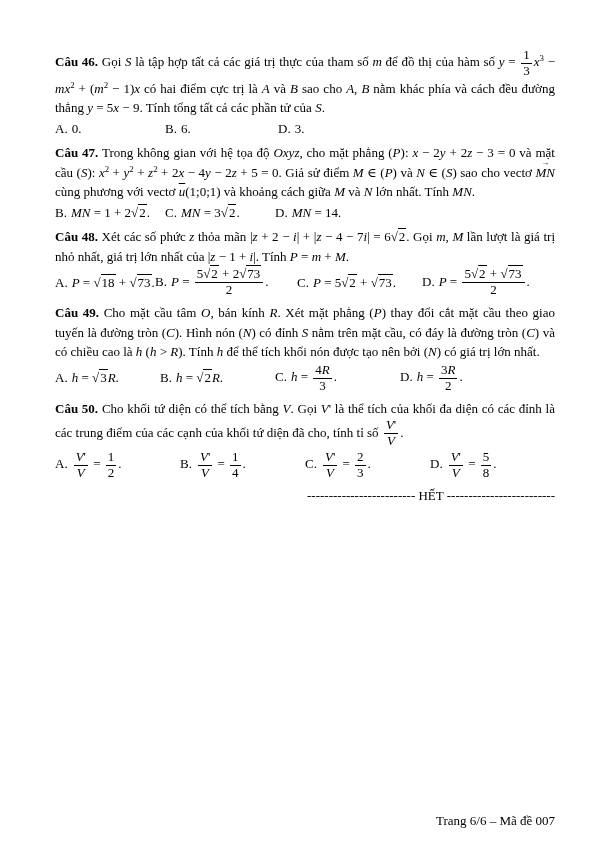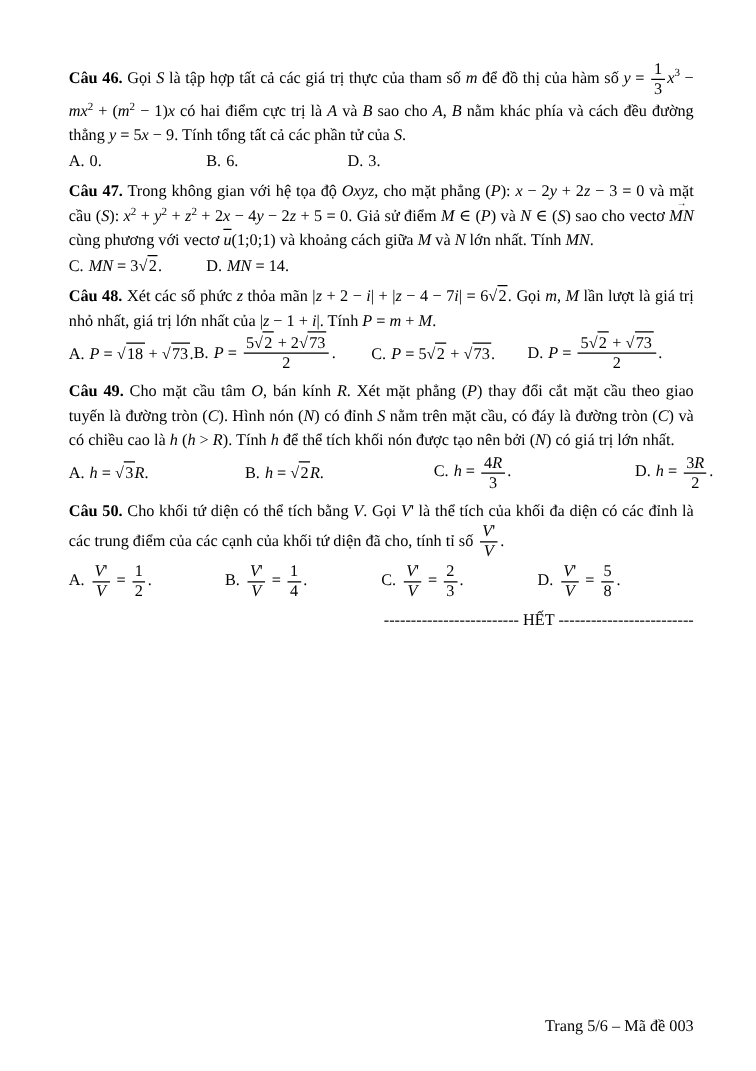--- a/index.html
+++ b/index.html
@@ -21,21 +21,21 @@
   .sqrt .sqc { border-top: 1px solid #000; padding: 0 1px; }
   .vec { position: relative; display: inline-block; }
   .vec::after { content: "\2192"; position: absolute; left: 50%; top: -0.72em; transform: translateX(-50%); font-size: 0.62em; font-style: normal; }
   .bar { text-decoration: overline; }
   .options { display: grid; line-height: 1.5; margin: 1px 0 5px 0; align-items: center; }
   .opt { white-space: nowrap; }
   .optlabel { margin-right: 4px; }
   .opts-46 { grid-template-columns: 110px 113px 117px auto; }
   .opts-47 { grid-template-columns: 110px 110px 110px auto; }
   .opts-48 { grid-template-columns: 100px 142px 125px auto; }
-  .opts-49 { grid-template-columns: 105px 115px 125px auto; gap: 36px; }
+  .opts-49 { grid-template-columns: 105px 115px 125px auto; }
   .opts-50 { grid-template-columns: 125px 125px 125px auto; }
   .divider { text-align: right; margin-top: 4px; line-height: 1.5; }
   .footer { position: absolute; top: 812px; right: 50px; line-height: 1.4; }
 </style>
 </head>
 <body>
 
 <div class="page">
 
   <div class="question">
@@ -46,20 +46,21 @@
     <div class="options opts-46">
       <span class="opt"><span class="optlabel">A.</span><span>0.</span></span>
       <span class="opt"><span class="optlabel">B.</span><span>6.</span></span>
       <span class="opt"><span class="optlabel">D.</span><span>3.</span></span>
     </div>
   </div>
 
   <div class="question">
     <p class="qbody"><span class="qlabel">Câu 47.</span> <span>Trong không gian với hệ tọa độ <span class="it">Oxyz</span>, cho mặt phẳng (<span class="it">P</span>): <span class="it">x</span> − 2<span class="it">y</span> + 2<span class="it">z</span> − 3 = 0 và mặt cầu (<span class="it">S</span>): <span class="it">x</span><sup>2</sup> + <span class="it">y</span><sup>2</sup> + <span class="it">z</span><sup>2</sup> + 2<span class="it">x</span> − 4<span class="it">y</span> − 2<span class="it">z</span> + 5 = 0. Giả sử điểm <span class="it">M</span> ∈ (<span class="it">P</span>) và <span class="it">N</span> ∈ (<span class="it">S</span>) sao cho vectơ <span class="vec"><span class="it">MN</span></span> cùng phương với vectơ <span class="bar"><span class="it">u</span></span>(1;0;1) và khoảng cách giữa <span class="it">M</span> và <span class="it">N</span> lớn nhất. Tính <span class="it">MN</span>.</span></p>
     <div class="options opts-47">
+      <span class="opt"><span class="optlabel">B.</span><span><span class="it">MN</span> = 1 + 2<span class="sqrt"><span class="rad">√</span><span class="sqc">2</span></span>.</span></span>
       <span class="opt"><span class="optlabel">C.</span><span><span class="it">MN</span> = 3<span class="sqrt"><span class="rad">√</span><span class="sqc">2</span></span>.</span></span>
       <span class="opt"><span class="optlabel">D.</span><span><span class="it">MN</span> = 14.</span></span>
     </div>
   </div>
 
   <div class="question">
     <p class="qbody"><span class="qlabel">Câu 48.</span> <span>Xét các số phức <span class="it">z</span> thỏa mãn |<span class="it">z</span> + 2 − <span class="it">i</span>| + |<span class="it">z</span> − 4 − 7<span class="it">i</span>| = 6<span class="sqrt"><span class="rad">√</span><span class="sqc">2</span></span>. Gọi <span class="it">m</span>, <span class="it">M</span> lần lượt là giá trị nhỏ nhất, giá trị lớn nhất của |<span class="it">z</span> − 1 + <span class="it">i</span>|. Tính <span class="it">P</span> = <span class="it">m</span> + <span class="it">M</span>.</span></p>
     <div class="options opts-48">
       <span class="opt"><span class="optlabel">A.</span><span><span class="it">P</span> = <span class="sqrt"><span class="rad">√</span><span class="sqc">18</span></span> + <span class="sqrt"><span class="rad">√</span><span class="sqc">73</span></span>.</span></span>
       <span class="opt"><span class="optlabel">B.</span><span><span class="it">P</span> = <span class="frac">
@@ -122,15 +123,15 @@
               <span class="den"><span class="it">V</span></span>
             </span> = <span class="frac">
               <span class="num">5</span>
               <span class="den">8</span>
             </span>.</span></span>
     </div>
   </div>
 
   <div class="divider">------------------------- HẾT -------------------------</div>
 
-  <div class="footer">Trang 5/6 – Mã đề 003</div>
+  <div class="footer">Trang 6/6 – Mã đề 007</div>
 
 </div>
 
 </body></html>

